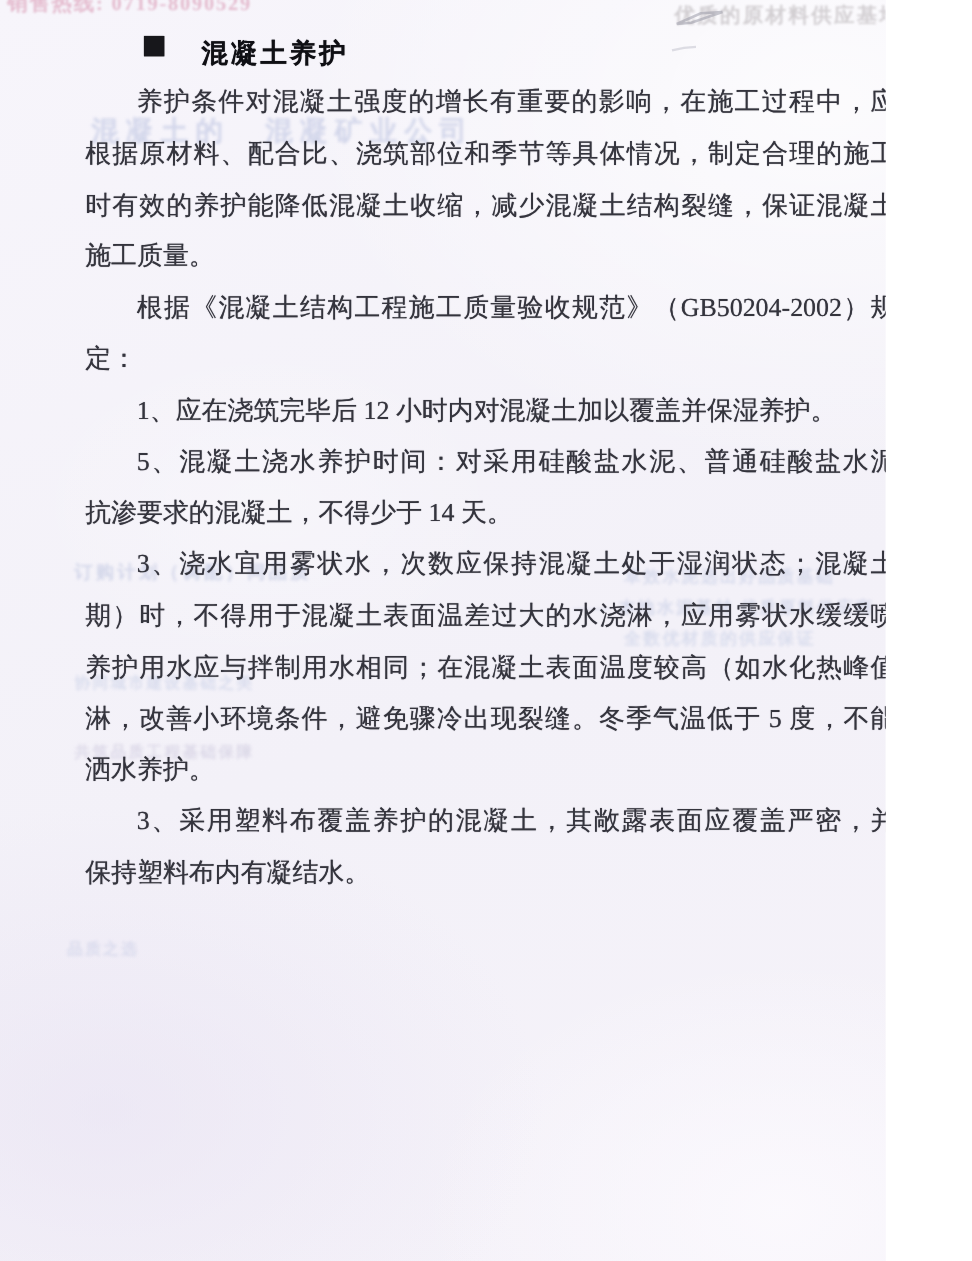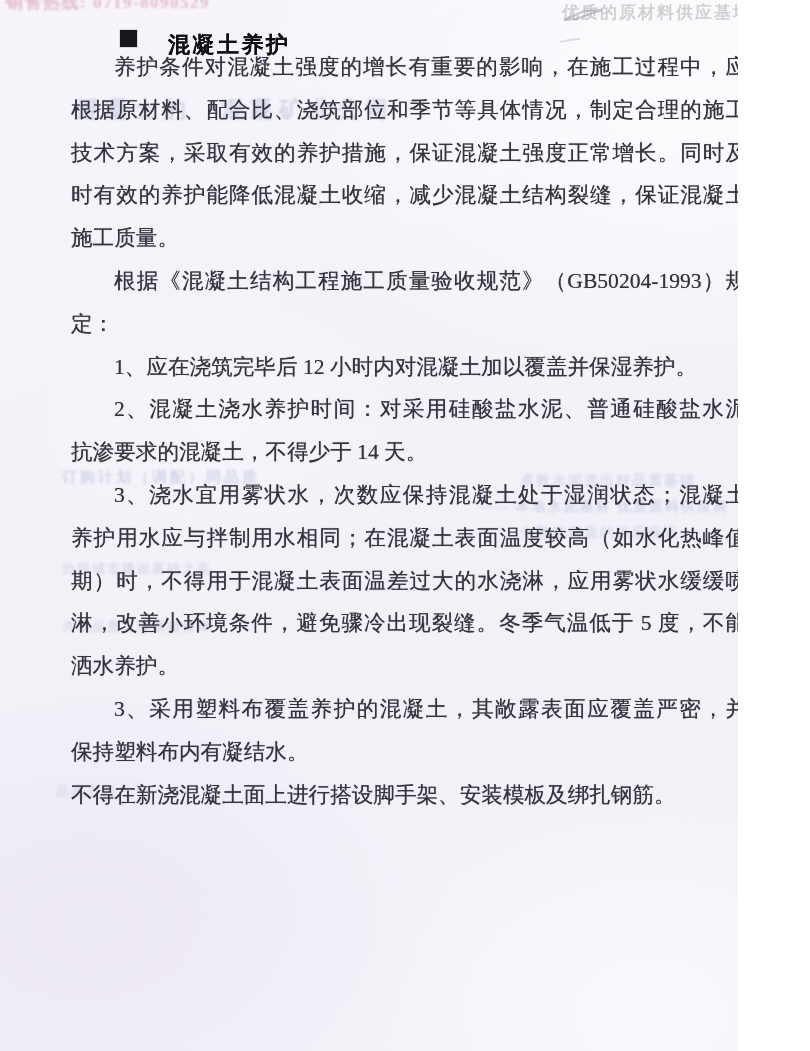--- a/index.html
+++ b/index.html
@@ -45,21 +45,21 @@
     width:17px; height:17px; background:#17171b; display:inline-block;
     box-shadow:0 0 1px rgba(0,0,0,.65);
   }
   .title {
     margin-left:31px; font-size:22px; font-weight:bold; color:#0f0f14;
     letter-spacing:2.5px; text-shadow:0 0 .6px rgba(15,15,20,.9);
   }
 
   
   .docbody {
-    position:absolute; left:71px; top:46px; width:676px;
+    position:absolute; left:71px; top:64px; width:676px;
     font-size:21.6px; line-height:42.8px; color:#34343d;
     text-shadow:0 0 .7px rgba(52,52,62,.75);
   }
   .line { min-height:42.8px; }
   .line.fill { text-align:justify; text-align-last:justify; }
   .line.first { text-indent:43px; }
 </style>
 </head>
 <body>
 
@@ -85,44 +85,42 @@
 
   <div class="heading">
     <span class="bullet"></span>
     <span class="title">混凝土养护</span>
   </div>
 
   <div class="docbody">
       <div>
         <div class="line first fill">养护条件对混凝土强度的增长有重要的影响，在施工过程中，应</div>
         <div class="line fill">根据原材料、配合比、浇筑部位和季节等具体情况，制定合理的施工</div>
-        <div class="line fill">技术方案，采取有效的养护措施，保证混凝土强度正常增长。同时及</div>
         <div class="line fill">时有效的养护能降低混凝土收缩，减少混凝土结构裂缝，保证混凝土</div>
         <div class="line">施工质量。</div>
       </div>
       <div>
-        <div class="line first fill">根据《混凝土结构工程施工质量验收规范》（GB50204-1993）规</div>
+        <div class="line first fill">根据《混凝土结构工程施工质量验收规范》（GB50204-2002）规</div>
         <div class="line">定：</div>
       </div>
       <div>
         <div class="line first">1、应在浇筑完毕后 12 小时内对混凝土加以覆盖并保湿养护。</div>
       </div>
       <div>
-        <div class="line first fill">2、混凝土浇水养护时间：对采用硅酸盐水泥、普通硅酸盐水泥</div>
+        <div class="line first fill">5、混凝土浇水养护时间：对采用硅酸盐水泥、普通硅酸盐水泥</div>
         <div class="line">抗渗要求的混凝土，不得少于 14 天。</div>
       </div>
       <div>
         <div class="line first fill">3、浇水宜用雾状水，次数应保持混凝土处于湿润状态；混凝土</div>
+        <div class="line fill">期）时，不得用于混凝土表面温差过大的水浇淋，应用雾状水缓缓喷</div>
         <div class="line fill">养护用水应与拌制用水相同；在混凝土表面温度较高（如水化热峰值</div>
-        <div class="line fill">期）时，不得用于混凝土表面温差过大的水浇淋，应用雾状水缓缓喷</div>
         <div class="line fill">淋，改善小环境条件，避免骤冷出现裂缝。冬季气温低于 5 度，不能</div>
         <div class="line">洒水养护。</div>
       </div>
       <div>
         <div class="line first fill">3、采用塑料布覆盖养护的混凝土，其敞露表面应覆盖严密，并</div>
         <div class="line">保持塑料布内有凝结水。</div>
       </div>
       <div>
-        <div class="line">不得在新浇混凝土面上进行搭设脚手架、安装模板及绑扎钢筋。</div>
       </div>
     </div>
 
 </div>
 
 </body></html>

